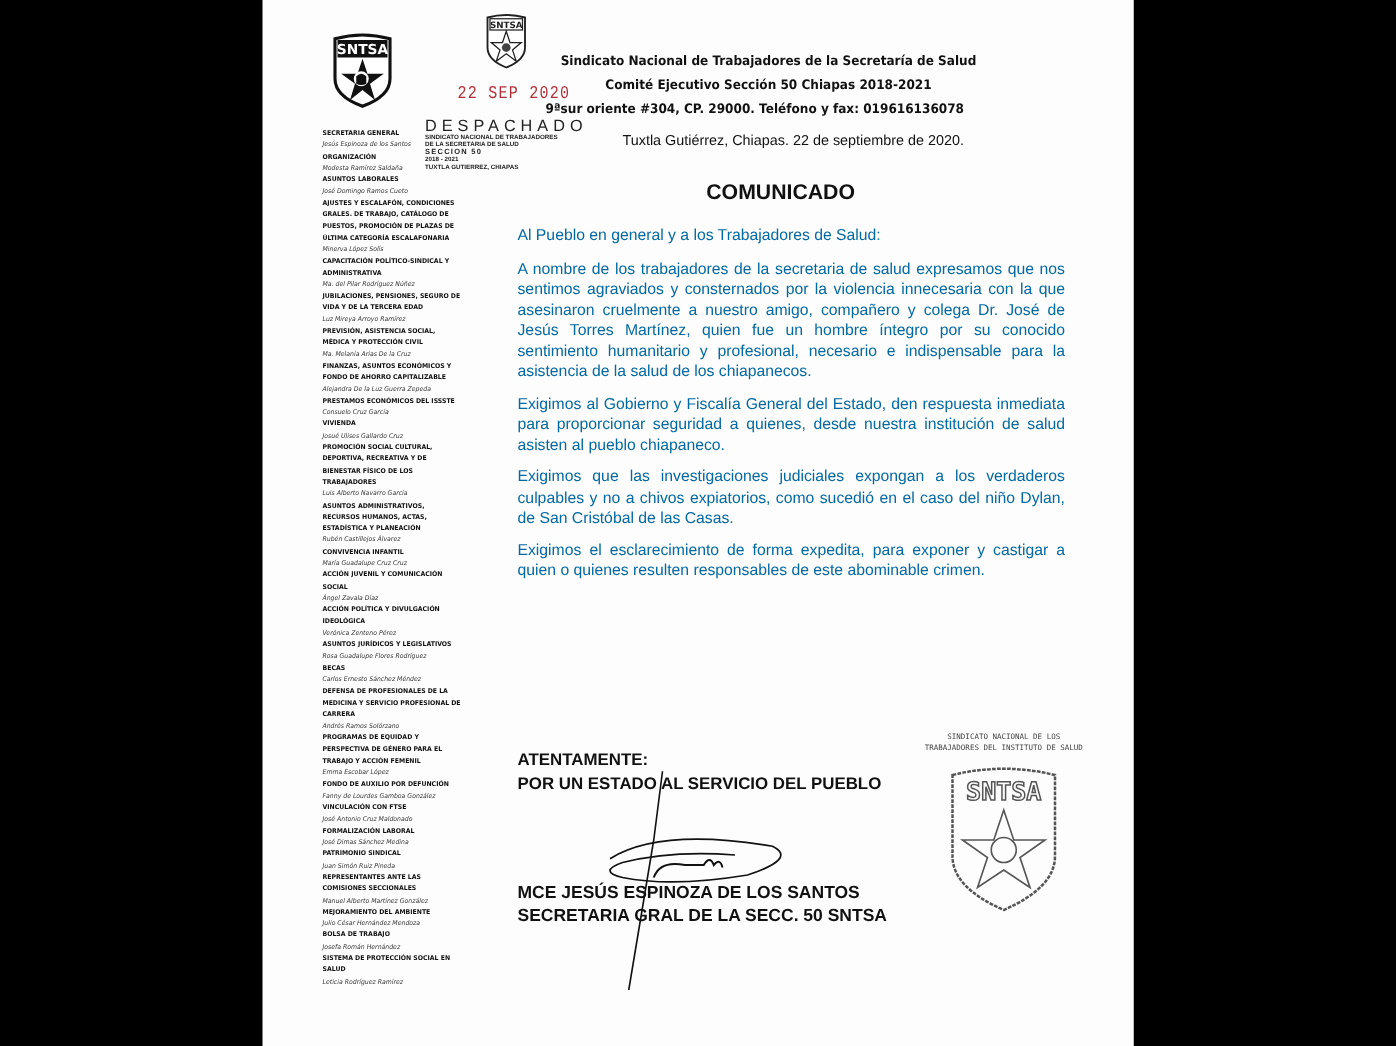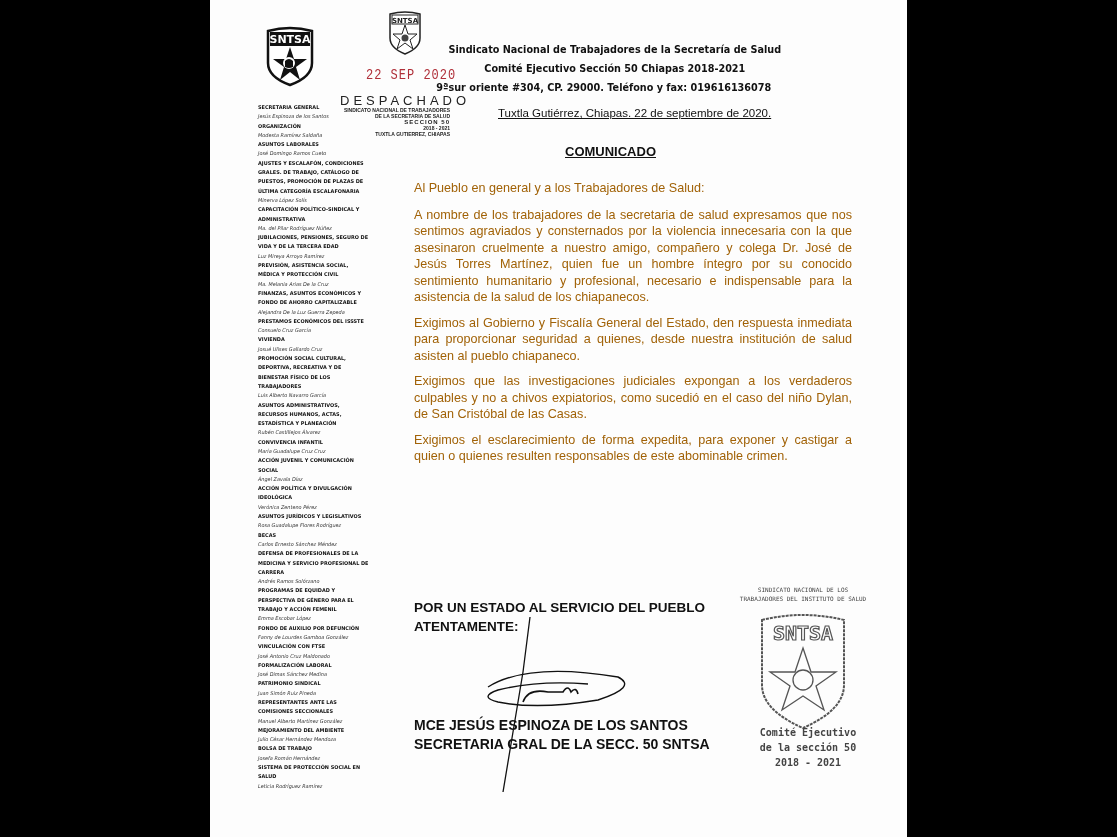--- a/index.html
+++ b/index.html
@@ -22,52 +22,52 @@
       font-size: 12px; color: #b0303a; letter-spacing: 1px; transform: scaleY(1.2);
     }
     .letterhead {
       position: absolute; left: 230px; top: 40px; width: 380px; text-align: center;
       font-family: "DejaVu Sans", sans-serif; font-size: 10.5px; font-weight: bold; line-height: 19px; color: #111;
       transform: scaleX(0.92); transform-origin: left top;
     }
     .letterhead div { white-space: nowrap; }
     .letterhead .addr { text-align: left; margin-left: -4px; }
     .despachado {
-      position: absolute; left: 130px; top: 94px; width: 110px; text-align: right; color: #222;
+      position: absolute; left: 130px; top: 94px; width: 110px; text-align: left; color: #222;
     }
     .despachado .big { font-size: 13px; letter-spacing: 4px; line-height: 13px; }
     .despachado .sm { font-size: 5px; font-weight: bold; line-height: 6px; white-space: nowrap; }
     .sidebar {
       position: absolute; left: 48px; top: 103px; width: 135px;
       font-family: "DejaVu Sans", sans-serif; color: #111;
     }
     .sidebar .row { font-size: 5.2px; line-height: 9.3px; white-space: nowrap; transform: scaleX(0.95); transform-origin: left; }
     .sidebar .role { font-weight: bold; }
     .sidebar .name { font-weight: normal; color: #333; font-style: italic; }
     .place-date {
-      position: absolute; left: 288px; top: 107px; font-size: 11.5px; color: #111; white-space: nowrap; text-decoration: underline;
+      position: absolute; left: 288px; top: 107px; font-size: 11.5px; color: #111; white-space: nowrap;
     }
     .title {
-      position: absolute; left: 355px; top: 144px; font-size: 13px; font-weight: bold; color: #111; text-decoration: underline;
+      position: absolute; left: 355px; top: 144px; font-size: 17px; font-weight: bold; color: #111;
     }
     .body-text {
-      position: absolute; left: 204px; top: 180px; width: 438px; font-size: 12.6px; line-height: 16.5px; color: #a16207;
+      position: absolute; left: 204px; top: 180px; width: 438px; font-size: 12.6px; line-height: 16.5px; color: #0369a1;
     }
     .body-text p { margin: 0; text-align: justify; }
     .body-text .salutation { margin-bottom: 10px; }
     .body-text .para { margin-bottom: 9px; }
     .body-text .para.first { }
     .closing {
       position: absolute; left: 204px; top: 598px; font-size: 13.5px; font-weight: bold; color: #111; line-height: 19px;
     }
     .signature-svg {
       position: absolute; left: 258px; top: 592px; width: 170px; height: 200px;
     }
     .signer {
-      position: absolute; left: 204px; top: 704px; font-size: 14px; font-weight: bold; color: #111; line-height: 19px; white-space: nowrap; margin-top: 12px;
+      position: absolute; left: 204px; top: 704px; font-size: 14px; font-weight: bold; color: #111; line-height: 19px; white-space: nowrap;
     }
     .seal {
       position: absolute; left: 513px; top: 585px; width: 160px; height: 200px; text-align: center; color: #444;
     }
     .seal .seal-top { font-size: 6px; line-height: 9px; font-family: "DejaVu Sans Mono", monospace; white-space: nowrap; }
     .seal .seal-bottom { position: absolute; left: 10px; top: 140px; width: 150px; font-family: "DejaVu Sans Mono", monospace; font-weight: bold; font-size: 10px; line-height: 15px; }
     .seal svg { position: absolute; left: 35px; top: 25px; }
   </style>
 </head>
 <body>
@@ -191,22 +191,22 @@
 
   <div class="body-text">
     <p class="salutation">Al Pueblo en general y a los Trabajadores de Salud:</p>
     <p class="para first">A nombre de los trabajadores de la secretaria de salud expresamos que nos sentimos agraviados y consternados por la violencia innecesaria con la que asesinaron cruelmente a nuestro amigo, compañero y colega Dr.  José de Jesús Torres Martínez, quien fue un hombre íntegro por su conocido sentimiento humanitario y profesional, necesario e indispensable para la asistencia de la salud de los chiapanecos.</p>
     <p class="para">Exigimos al Gobierno y Fiscalía General del Estado, den respuesta inmediata para proporcionar seguridad a quienes, desde nuestra institución de salud asisten al pueblo chiapaneco.</p>
     <p class="para">Exigimos que las investigaciones judiciales expongan a los verdaderos culpables y no a chivos expiatorios, como sucedió en el caso del niño Dylan, de San Cristóbal de las Casas.</p>
     <p class="para">Exigimos el esclarecimiento de forma expedita, para exponer y castigar a quien o quienes resulten responsables de este abominable crimen.</p>
   </div>
 
   <div class="closing">
+    <div>ATENTAMENTE:</div>
     <div>POR UN ESTADO AL SERVICIO DEL PUEBLO</div>
-    <div>ATENTAMENTE:</div>
   </div>
 
   <div class="signer">
     <div>MCE JESÚS ESPINOZA DE LOS SANTOS</div>
     <div>SECRETARIA GRAL DE LA SECC. 50 SNTSA</div>
   </div>
 
   <svg class="signature-svg" viewBox="0 0 170 200">
     <path d="M20 95 Q60 70 150 85 Q170 95 130 108 Q70 118 30 110 Q10 105 30 98 Q70 88 120 92" fill="none" stroke="#111" stroke-width="1.4"></path>
     <path d="M55 110 Q60 96 80 100 L95 100 Q100 92 103 100 Q108 94 110 102" fill="none" stroke="#111" stroke-width="1.6"></path>
@@ -215,20 +215,15 @@
 
   <div class="seal">
     <div class="seal-top">SINDICATO NACIONAL DE LOS</div>
     <div class="seal-top">TRABAJADORES DEL INSTITUTO DE SALUD</div>
     <svg width="90" height="120" viewBox="0 0 90 120">
       <path d="M4 10 Q45 0 86 10 L86 75 Q86 100 45 118 Q4 100 4 75 Z" fill="none" stroke="#555" stroke-width="2" stroke-dasharray="3 1"></path>
       <text x="45" y="30" font-size="20" font-weight="bold" fill="none" stroke="#555" stroke-width="1.2" text-anchor="middle" font-family="DejaVu Sans Mono, monospace">SNTSA</text>
       <polygon points="45,38 53,62 78,62 58,76 66,100 45,86 24,100 32,76 12,62 37,62" fill="none" stroke="#555" stroke-width="1.3"></polygon>
       <circle cx="45" cy="70" r="10" fill="none" stroke="#555" stroke-width="1.3"></circle>
     </svg>
-    <div class="seal-bottom">
-      <div>Comité Ejecutivo</div>
-      <div>de la sección 50</div>
-      <div>2018 - 2021</div>
-    </div>
   </div>
 
 </div>
 
 </body></html>

